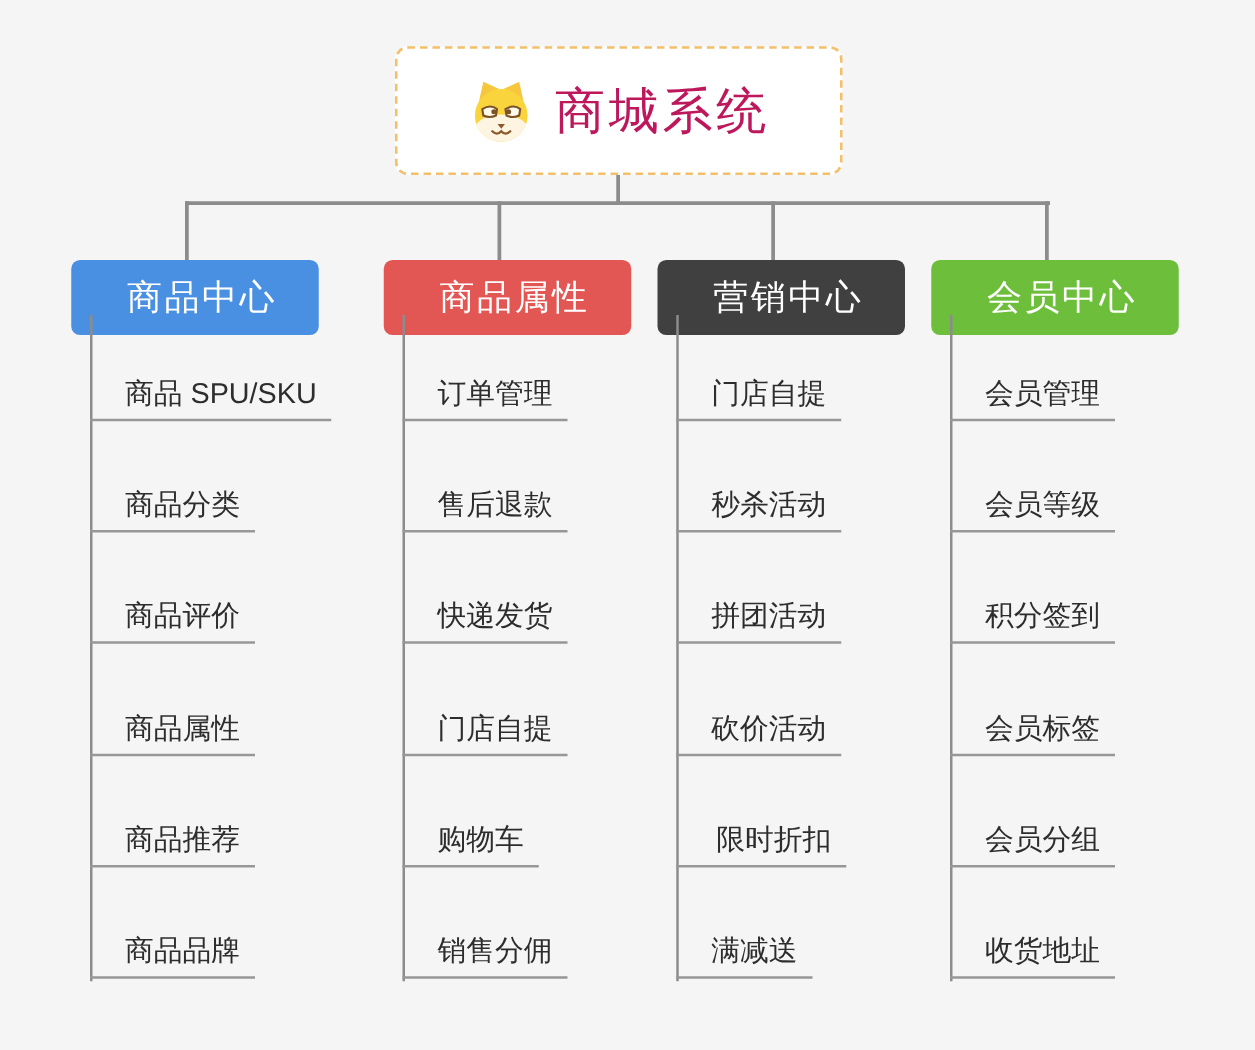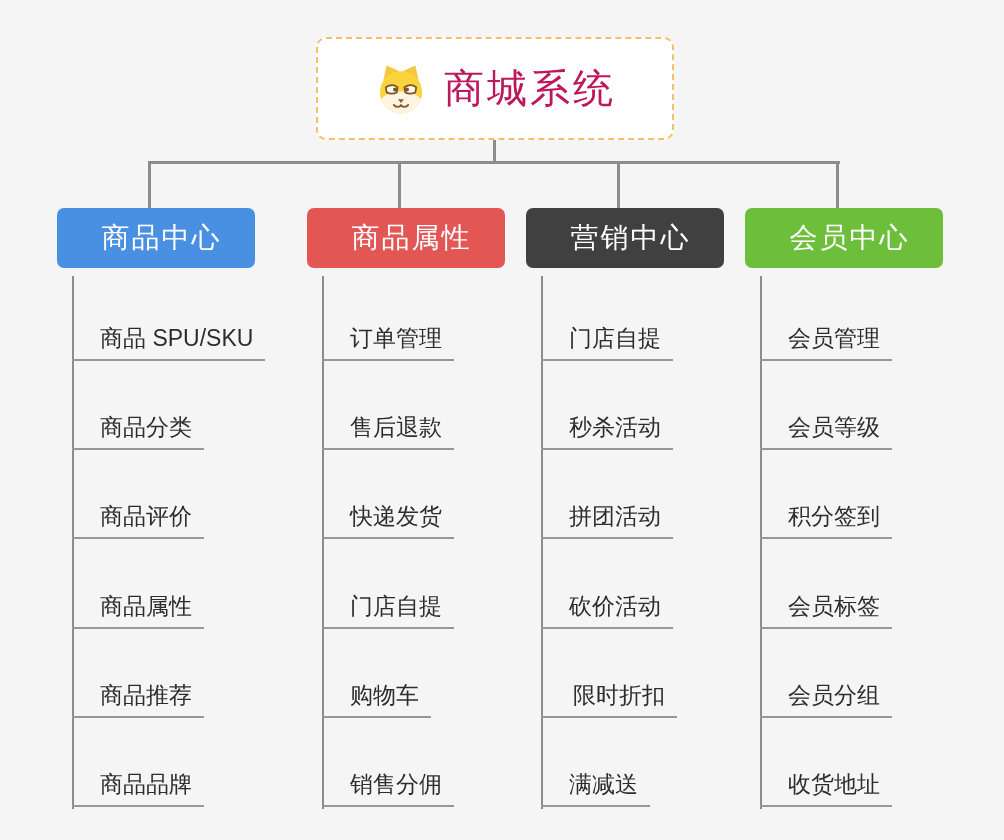--- a/index.html
+++ b/index.html
@@ -36,21 +36,21 @@
     position:absolute;top:208px;width:187px;height:60px;
     border-radius:7px;color:#ffffff;font-size:28px;letter-spacing:2px;
     display:flex;align-items:center;justify-content:center;padding-left:11px;
   }
   .bh-0{left:57px;}
   .bh-1{left:307px;}
   .bh-2{left:526px;}
   .bh-3{left:745px;}
 
   
-  .branch-children{position:absolute;top:276px;width:250px;height:535px;}
+  .branch-children{position:absolute;top:252px;width:250px;height:535px;}
   .bc-0{left:72px;}
   .bc-1{left:322px;}
   .bc-2{left:541px;}
   .bc-3{left:760px;}
   .trunk{position:absolute;left:0;top:0;width:2px;height:533px;background:#8c8c8c;}
   .item{
     position:absolute;left:0;white-space:nowrap;
     font-size:23px;line-height:27px;color:#2d2d2d;
     padding:0 12px 7px 28px;
     border-bottom:2px solid #979797;

